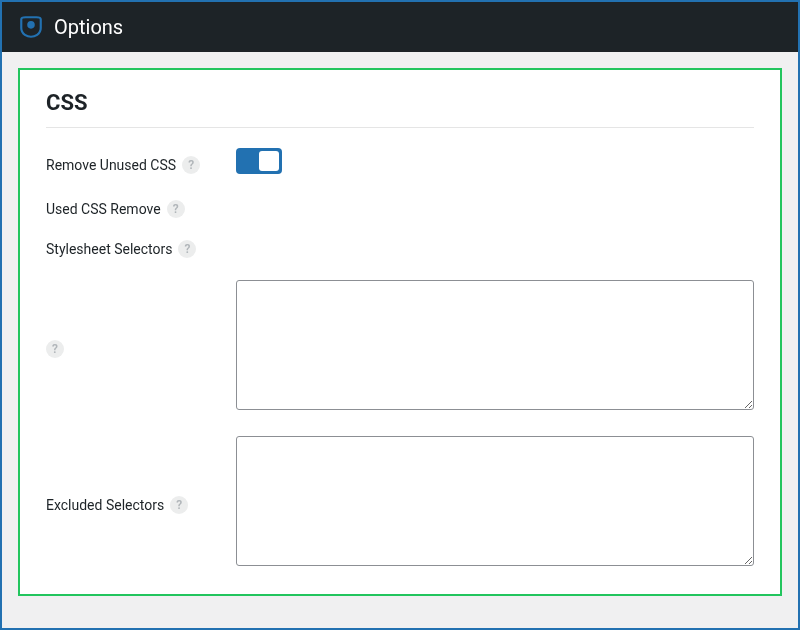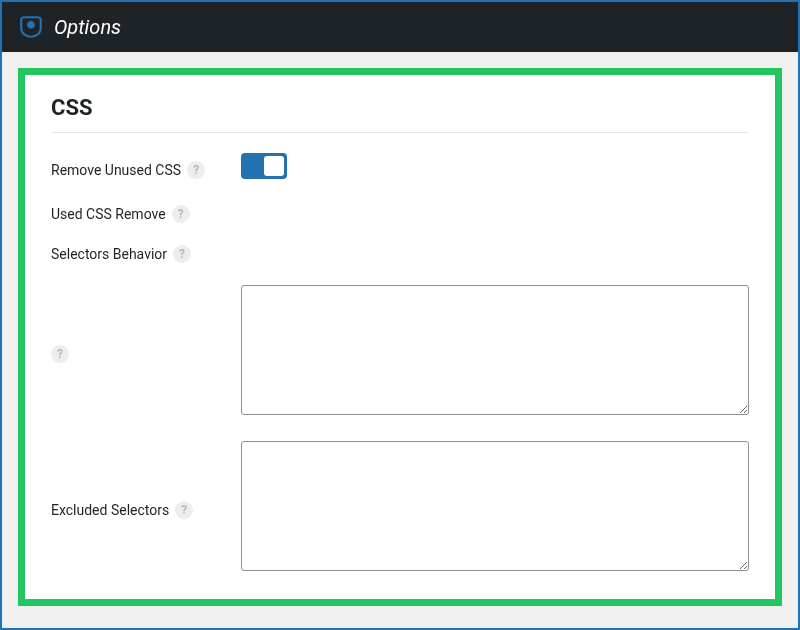--- a/index.html
+++ b/index.html
@@ -14,38 +14,37 @@
       height: 630px;
       border: 2px solid #2271b1;
     }
     .header {
       background: #1d2327;
       color: #fff;
       display: flex;
       align-items: center;
       padding: 10px 16px;
       height: 50px;
-      font-style: italic;
     }
     .header .logo {
       width: 26px;
       height: 26px;
       margin-right: 10px;
       color: #2271b1;
     }
     .header .title {
       font-size: 20px;
       font-weight: 400;
     }
     .content-wrap {
       padding: 16px;
     }
     .panel {
       background: #fff;
-      border: 7px solid #22c55e;
+      border: 2px solid #22c55e;
       padding: 20px 26px 24px 26px;
     }
     .section-title {
       font-size: 22px;
       font-weight: 700;
       color: #1d2327;
       padding-bottom: 12px;
       border-bottom: 1px solid #e5e5e5;
       margin-bottom: 20px;
     }
@@ -177,21 +176,21 @@
 
     <div class="form-row tight">
       <div class="label-wrap">
         <span class="label-text">Used CSS Remove</span>
         <span class="help">?</span>
       </div>
     </div>
 
     <div class="form-row">
       <div class="label-wrap">
-        <span class="label-text">Selectors Behavior</span>
+        <span class="label-text">Stylesheet Selectors</span>
         <span class="help">?</span>
       </div>
     </div>
 
     <div class="form-row">
       <div class="label-wrap">
         <span class="help">?</span>
       </div>
       <div class="control-wrap">
         <textarea class="textarea" value="" style=""></textarea>

